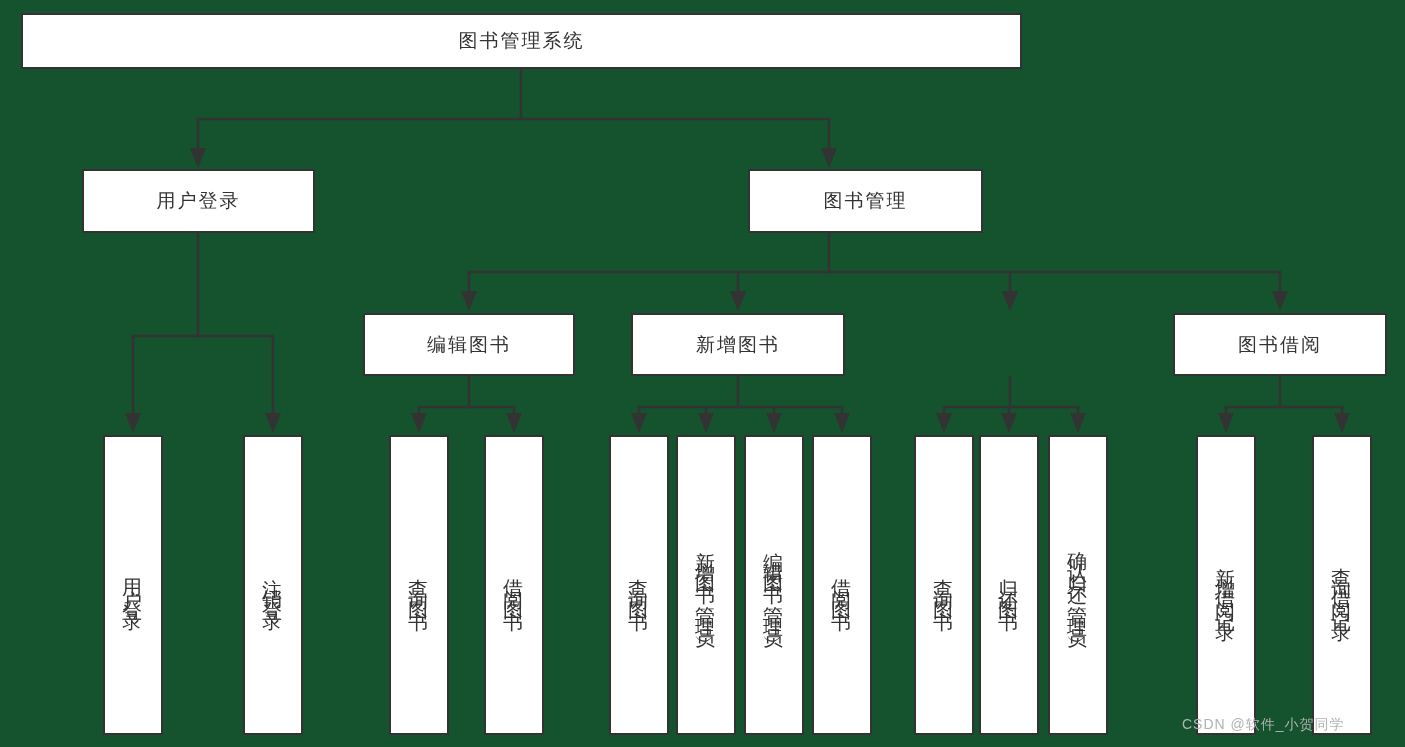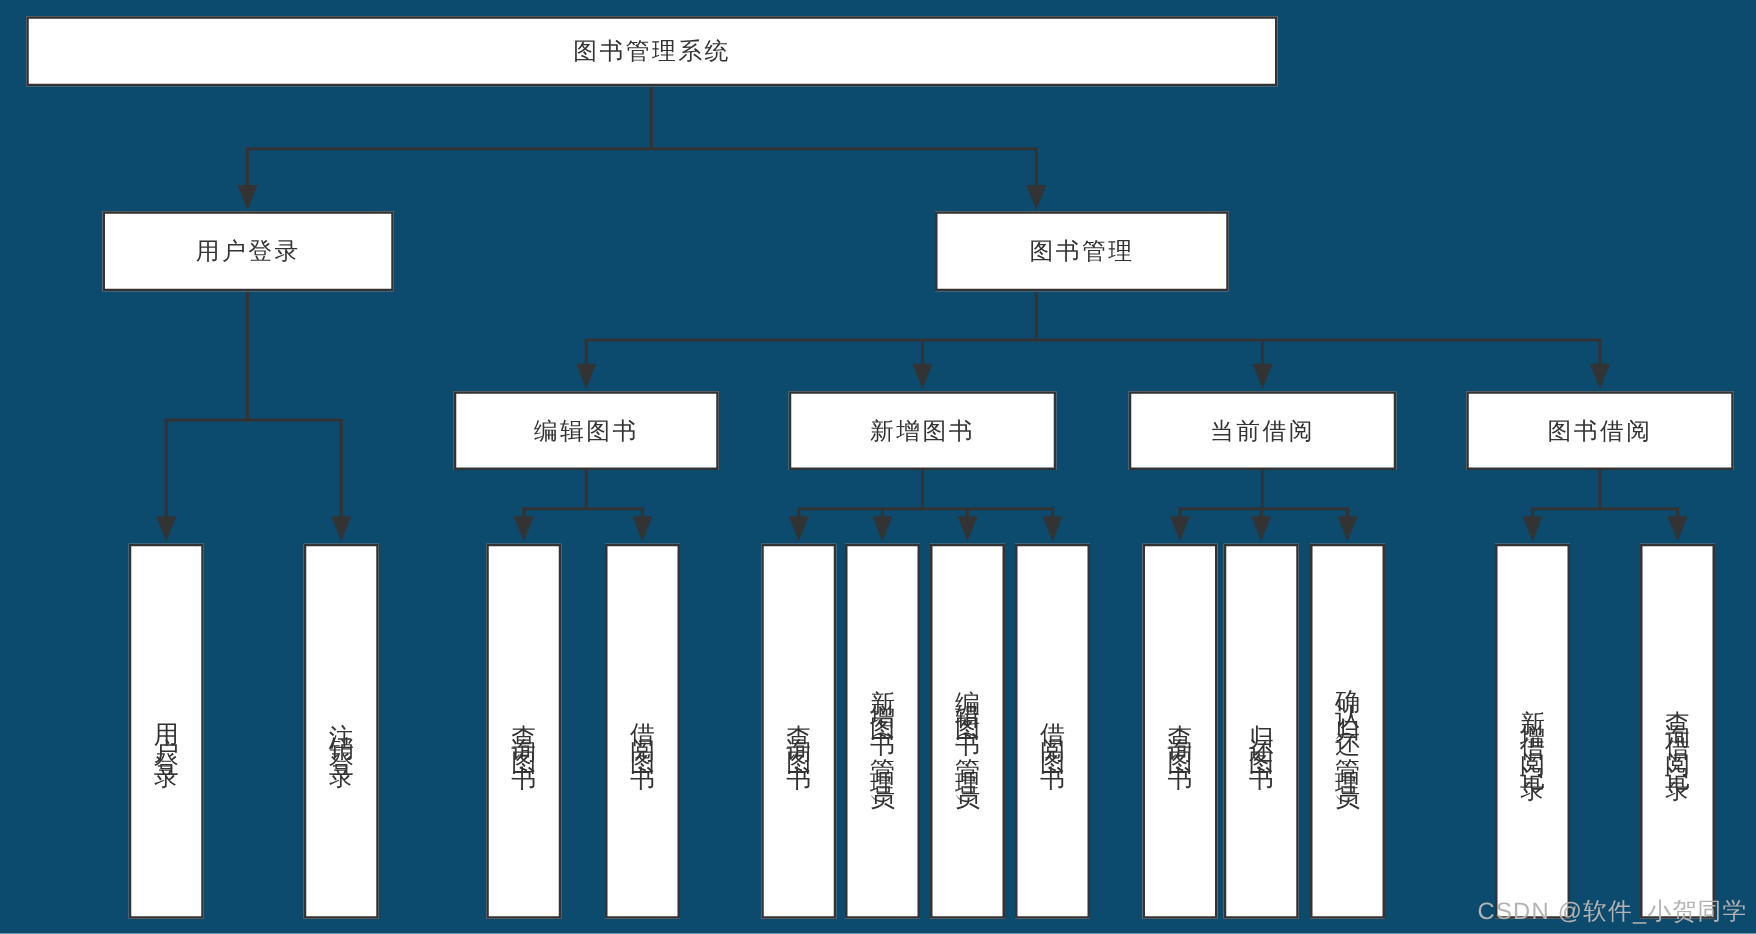--- a/index.html
+++ b/index.html
@@ -1,20 +1,20 @@
 <!DOCTYPE html>
 <html><head>
 <meta charset="utf-8">
 <style>
   html, body { margin: 0; padding: 0; background: #ffffff; }
   .stage {
     position: relative;
     width: 1405px;
     height: 747px;
-    background: #0c4a6e;
+    background: #14532d;
     font-family: "Liberation Sans", "DejaVu Sans", sans-serif;
     overflow: hidden;
   }
   .connectors {
     position: absolute;
     left: 0; top: 0;
     z-index: 0;
   }
   .box, .vbox {
     position: absolute;
@@ -39,21 +39,21 @@
     letter-spacing: 11px;
     width: 60px;
     top: 435px;
     height: 300px;
   }
   .watermark {
     position: absolute;
     left: 1182px;
     top: 716px;
     z-index: 2;
-    font-size: 19px;
+    font-size: 14px;
     color: #b2b2b2;
     letter-spacing: 1px;
     white-space: nowrap;
   }
 </style>
 </head>
 <body>
 
 <div class="stage">
 
@@ -123,21 +123,20 @@
     </g>
   </svg>
 
   <div class="box" style="left:21px; top:13px; width:1001px; height:56px;">图书管理系统</div>
 
   <div class="box" style="left:82px; top:169px; width:233px; height:64px;">用户登录</div>
   <div class="box" style="left:748px; top:169px; width:235px; height:64px;text-align:right;">图书管理</div>
 
   <div class="box" style="left:363px; top:313px; width:212px; height:63px;">编辑图书</div>
   <div class="box" style="left:631px; top:313px; width:214px; height:63px;">新增图书</div>
-  <div class="box" style="left:903px; top:313px; width:214px; height:63px;">当前借阅</div>
   <div class="box" style="left:1173px; top:313px; width:214px; height:63px;">图书借阅</div>
 
   <div class="vbox" style="left:103px;">用户登录</div>
   <div class="vbox" style="left:243px;">注销登录</div>
 
   <div class="vbox" style="left:389px;">查询图书</div>
   <div class="vbox" style="left:484px;">借阅图书</div>
 
   <div class="vbox" style="left:609px;">查询图书</div>
   <div class="vbox" style="left:676px;">新增图书（管理员）</div>

